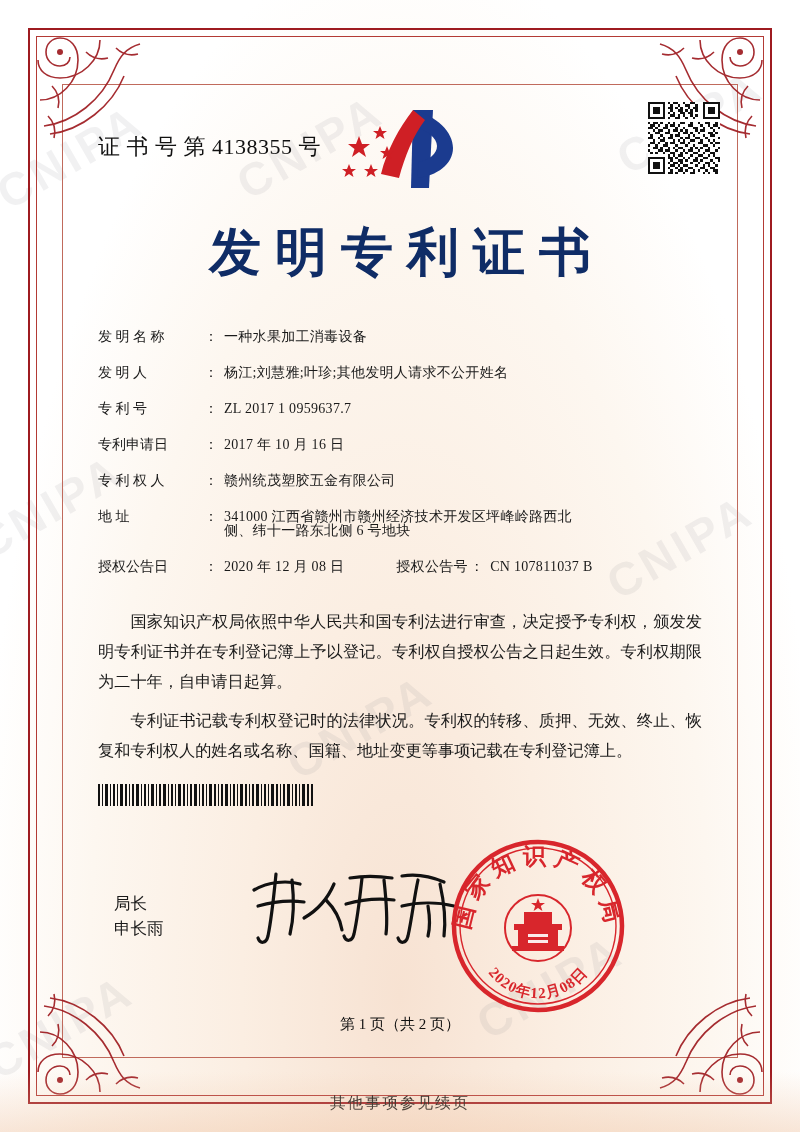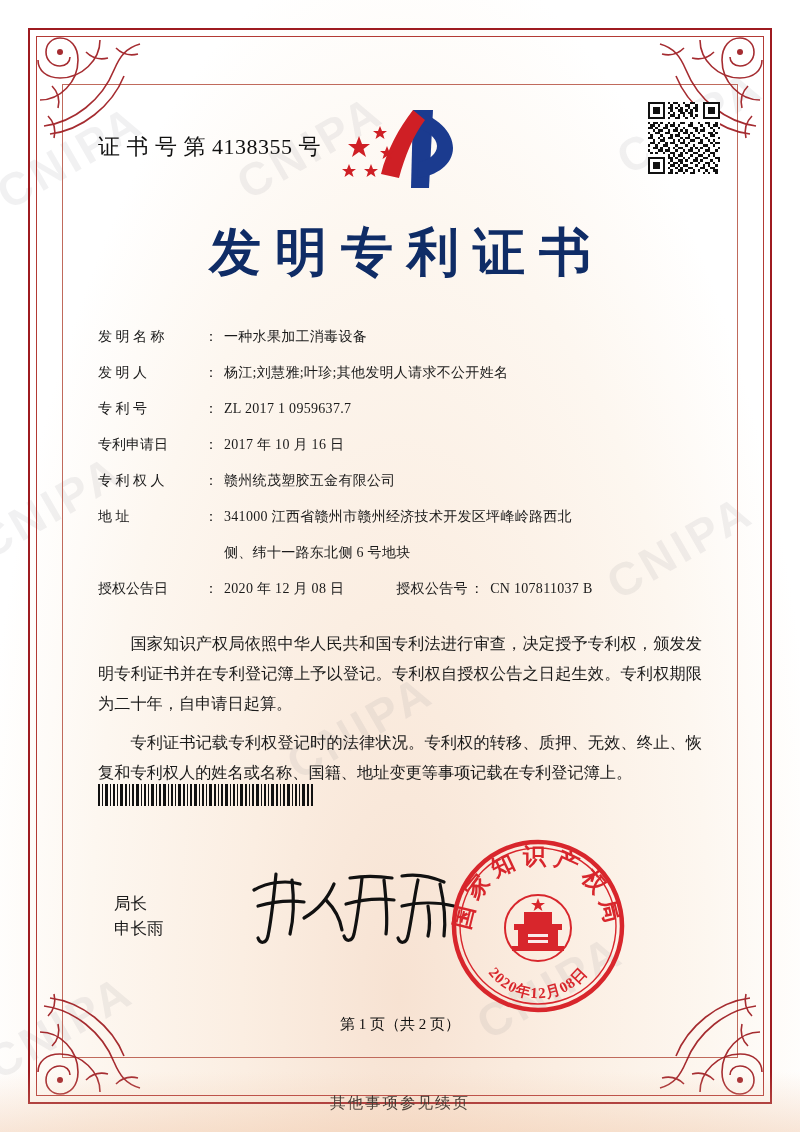--- a/index.html
+++ b/index.html
@@ -91,21 +91,21 @@
   .fields{margin:42px 0 0 36px;font-size:14px;line-height:1.0;}
   .field{display:flex;align-items:flex-start;margin-bottom:22px;}
   .field .lbl{
     width:104px;flex:0 0 104px;
     display:flex;justify-content:space-between;
     letter-spacing:0;
   }
   .field .lbl.tight{letter-spacing:0;}
   .field .colon{margin:0 6px 0 2px;}
   .field .val{flex:1;letter-spacing:.3px;}
-  .field .val .sub{display:block;margin-top:22px;}
+  .field .val .sub{display:block;margin-top:0;}
   .inline-pair{display:flex;align-items:flex-start;}
   .inline-pair .second-lbl{margin-left:52px;}
 
   .paras{margin:34px 36px 0 36px;font-size:16.2px;line-height:1.85;text-align:justify;}
   .paras p{margin:9px 0 2px 0;text-indent:2em;}
 
   .barcode{position:absolute;left:36px;top:700px;height:22px;}
 
   .footer{
     position:absolute;left:0;right:0;bottom:26px;height:190px;

